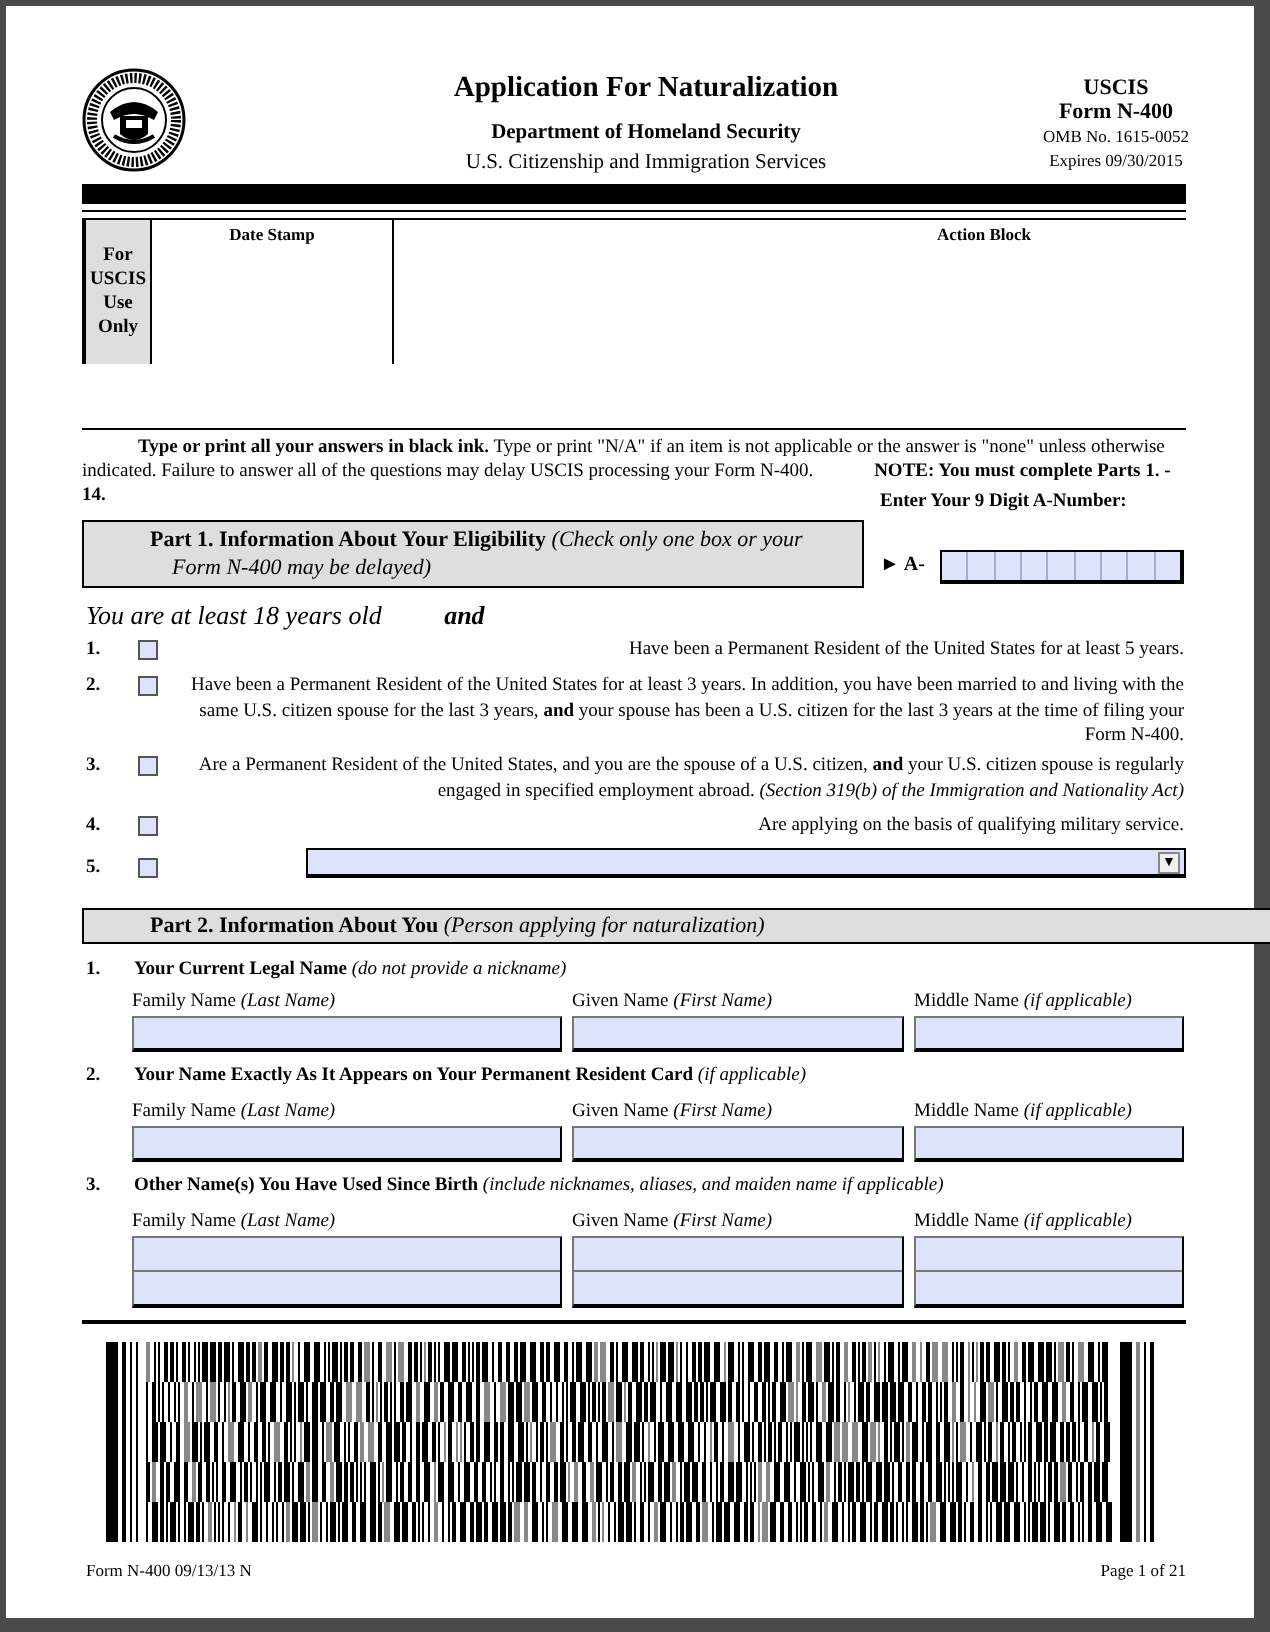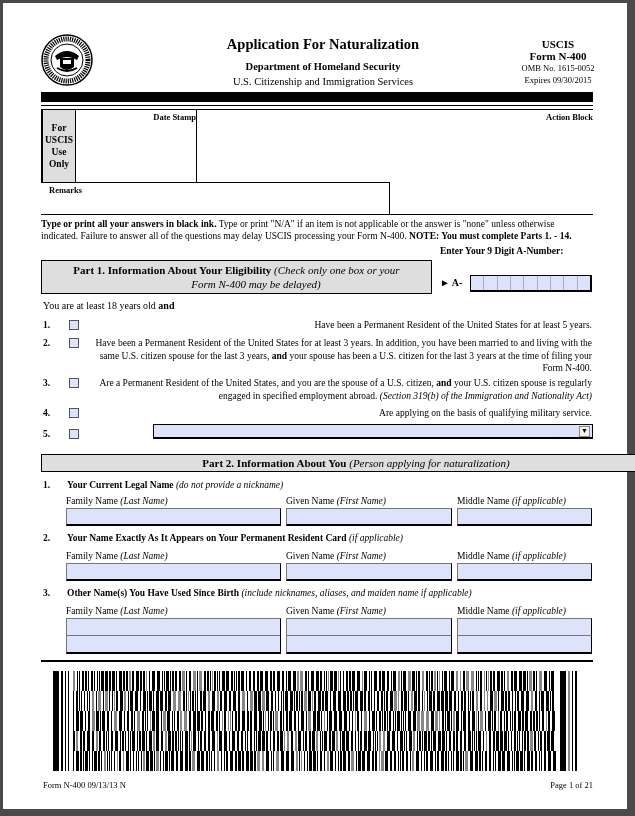--- a/index.html
+++ b/index.html
@@ -1,56 +1,56 @@
 <!DOCTYPE html>
 <html><head>
 <meta charset="utf-8">
 <style>
   html, body { margin:0; padding:0; }
   body { width:635px; height:816px; background:#4a4a4a; position:relative; overflow:hidden;
          font-family:"Liberation Serif","DejaVu Serif",serif; color:#000; }
   .page { position:absolute; left:3px; top:3px; width:624px; height:806px; background:#fff; }
   .abs { position:absolute; }
-  .b { font-weight:bold; }
+  .b { font-weight:bold;margin-left:28px; }
   .i { font-style:italic; }
 
   
   .seal { left:38px; top:31px; width:52px; height:52px; }
   .title { left:195px; top:33px; width:250px; text-align:center; font-size:14.5px; font-weight:bold; }
   .dept { left:195px; top:58px; width:250px; text-align:center; font-size:10.5px; font-weight:bold; }
   .agency { left:195px; top:73px; width:250px; text-align:center; font-size:10.5px; }
   .rhead { left:505px; top:35px; width:100px; text-align:center; }
   .rhead div { line-height:12px; }
   .rhead .uscis { font-size:11px; font-weight:bold; }
   .rhead .form { font-size:11px; font-weight:bold; }
   .rhead .small { font-size:8.5px; }
   .thickbar { left:38px; top:89px; width:552px; height:10px; background:#000; }
   .thinbar { left:38px; top:102px; width:552px; height:1px; background:#000; }
 
   
   .utable { left:38px; top:106px; width:552px; height:104px; border-top:1px solid #000; border-bottom:1px solid #000; }
   .ucell { position:absolute; border-right:1px solid #000; box-sizing:border-box; }
-  .uhead { font-size:8.5px; font-weight:bold; text-align:right; padding-top:2px; }
+  .uhead { font-size:8.5px; font-weight:bold; text-align:center; padding-top:2px; }
   .foruscis { left:0; top:0; width:35px; height:72px; background:#dedede; border-left:2px solid #000;
               font-size:9.5px; font-weight:bold; text-align:center; line-height:12px; padding-top:12px; box-sizing:border-box; }
   .remarks { left:0; top:72px; width:349px; height:32px; border-top:1px solid #000; font-size:8.5px; font-weight:bold; padding:2px 0 0 8px; box-sizing:border-box; }
 
   .instr { left:38px; top:215px; width:552px; font-size:9.5px; line-height:12px; }
 
   
-  .parthdr { background:#dedede; border:1px solid #000; box-sizing:border-box; font-size:11px;text-align:center; }
+  .parthdr { background:#dedede; border:1px solid #000; box-sizing:border-box; font-size:11px; }
   .part1 { left:38px; top:257px; width:391px; height:34px; padding:2px 5px; line-height:14px; }
   .part1 .ind { padding-left:39px; }
   .anum-label { left:437px; top:243px; font-size:9.5px; font-weight:bold; }
   .anum-arrow { left:437px; top:274px; font-size:10px; font-weight:bold; }
   .anum-box { left:467px; top:272px; width:122px; height:17px; border:1px solid #000; border-right-width:2px; border-bottom-width:2px; background:#dde3fb; display:flex; box-sizing:border-box; }
   .anum-box span { flex:1; border-right:1px solid #a6aed0; }
   .anum-box span:last-child { border-right:none; }
 
-  .at18 { left:40px; top:297px; font-size:10px; }
+  .at18 { left:40px; top:297px; font-size:13px;font-style:italic; }
 
   .opt { left:40px; width:552px; font-size:9.5px; line-height:12.5px; }
   .opt .num { position:absolute; left:0; top:0; font-weight:bold; }
   .opt .cb { position:absolute; left:26px; top:1px; width:10px; height:10px; border:1px solid #555; background:#dde3fb; box-sizing:border-box; }
   .opt .txt { position:absolute; left:44px; width:505px; top:0;text-align:right; }
   .other-field { left:150px; top:421px; width:440px; height:15px; border:1px solid #000; border-bottom-width:2px; border-right-width:1px; background:#dde3fb; box-sizing:border-box; }
   .dd-btn { position:absolute; right:2px; top:1px; width:11px; height:11px; background:#f0f0f0; border:1px solid #888; box-sizing:border-box; font-size:7px; line-height:9px; text-align:center; }
 
   .part2 { left:38px; top:451px; width:630px; height:18px; padding:2px 5px; }
 
@@ -100,23 +100,20 @@
 
   <div class="abs utable">
     <div class="ucell foruscis">
       <div>For</div>
       <div>USCIS</div>
       <div>Use</div>
       <div>Only</div>
     </div>
     <div class="ucell uhead" style="left:35px;top:0;width:121px;height:72px;">
       <span>Date Stamp</span>
-    </div>
-    <div class="ucell remarks">
-      <span>Remarks</span>
     </div>
     <div class="ucell uhead" style="left:350px;top:0;width:202px;height:104px;border-right:none;">
       <span>Action Block</span>
     </div>
   </div>
 
   <div class="abs instr">
     <span class="b">Type or print all your answers in black ink.</span><span>  Type or print "N/A" if an item is not applicable or the answer is "none" unless otherwise indicated.  Failure to answer all of the questions may delay USCIS processing your Form N-400.  </span><span class="b">NOTE: You must complete Parts 1. - 14.</span>
   </div>
 

